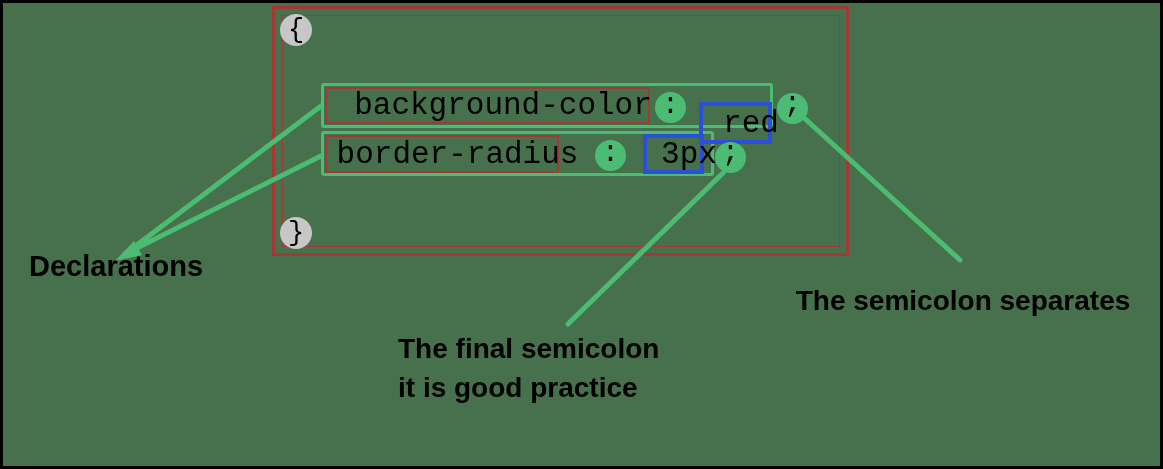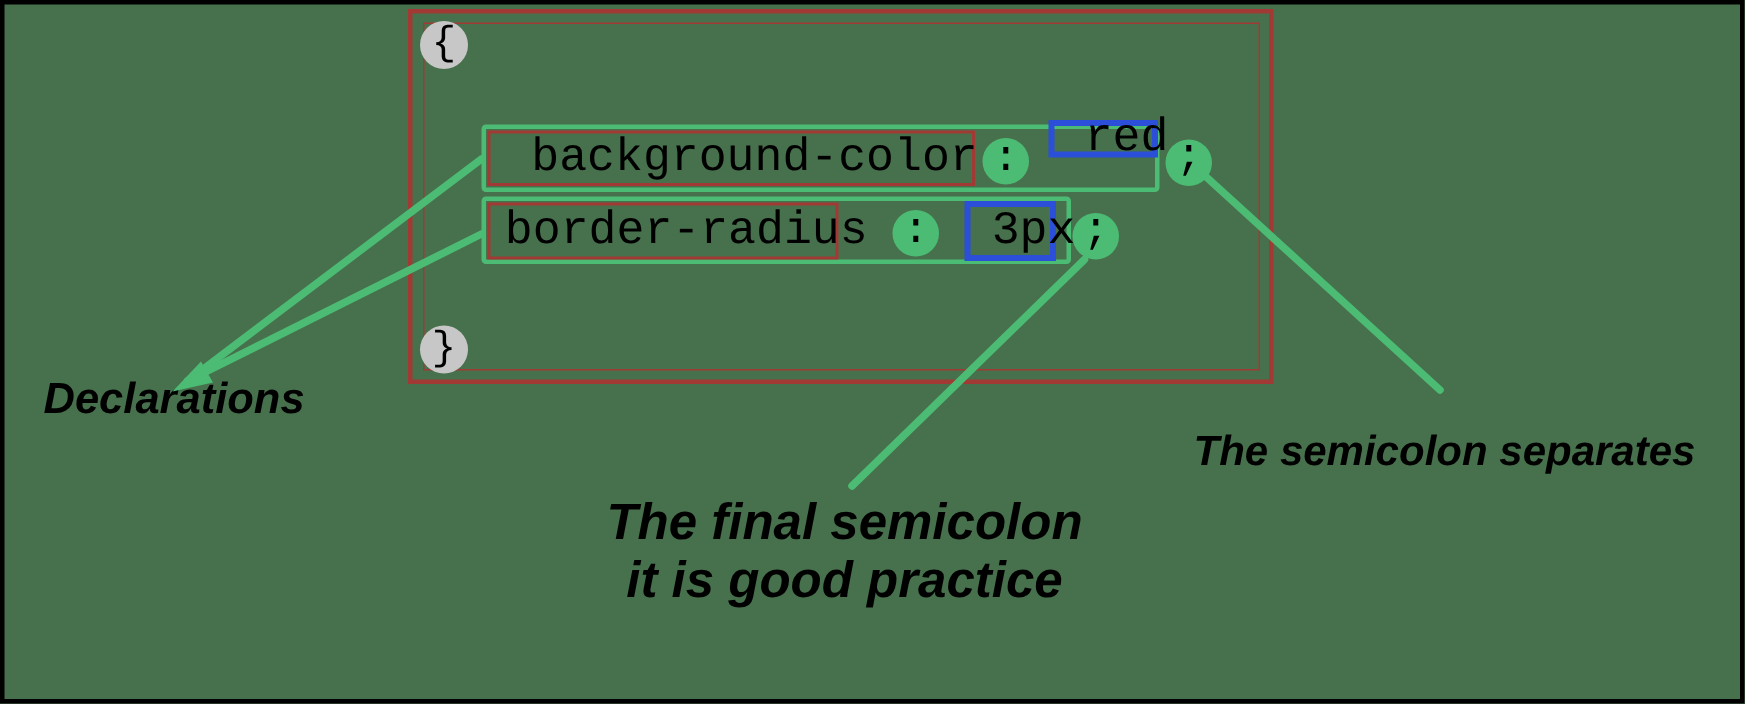--- a/index.html
+++ b/index.html
@@ -58,21 +58,21 @@
   }
   .prop-box.row1 { left: 322px; top: 84px;  width: 325px; height: 37px; }
   .prop-box.row2 { left: 322px; top: 132px; width: 234px; height: 38px; }
 
   
   .value-box {
     border: 4px solid #2B4FD8;
     display: flex; align-items: center; justify-content: center;
     z-index: 3;
   }
-  .value-box.row1 { left: 696px; top: 77px;  width: 73px; height: 25px; }
+  .value-box.row1 { left: 696px; top: 99px;  width: 73px; height: 42px; }
   .value-box.row2 { left: 640px; top: 131px; width: 61px; height: 40px; }
 
   
   .punct-circle {
     width: 31px; height: 31px;
     background: #4CBC74;
     border-radius: 50%;
     display: flex; align-items: center; justify-content: center;
     font-family: "Liberation Mono", "DejaVu Sans Mono", monospace;
     font-size: 29px; line-height: 1;
@@ -91,30 +91,29 @@
     color: #000000;
     white-space: nowrap;
     margin-left: 31px;
   }
 
   
   .note {
     font-weight: bold;
     color: #000000;
     z-index: 4;
-    font-style: italic;
   }
   .note-declarations {
     left: 26px; top: 247px;
     font-size: 29px;
   }
   .note-final {
     left: 395px; top: 326px; width: 330px;
-    font-size: 34px; line-height: 39px;
-    text-align: center;
+    font-size: 28px; line-height: 39px;
+    text-align: left;
   }
   .note-separator {
     left: 765px; top: 277px; width: 390px;
     font-size: 28px; line-height: 42px;
     text-align: center;
   }
 
   
   svg.lines {
     position: absolute; left: 0; top: 0;

